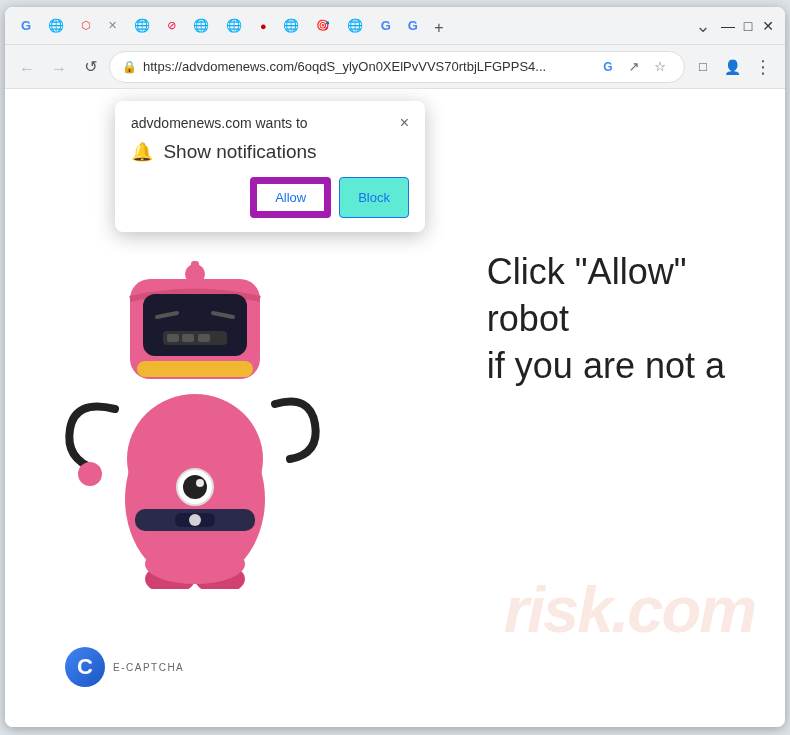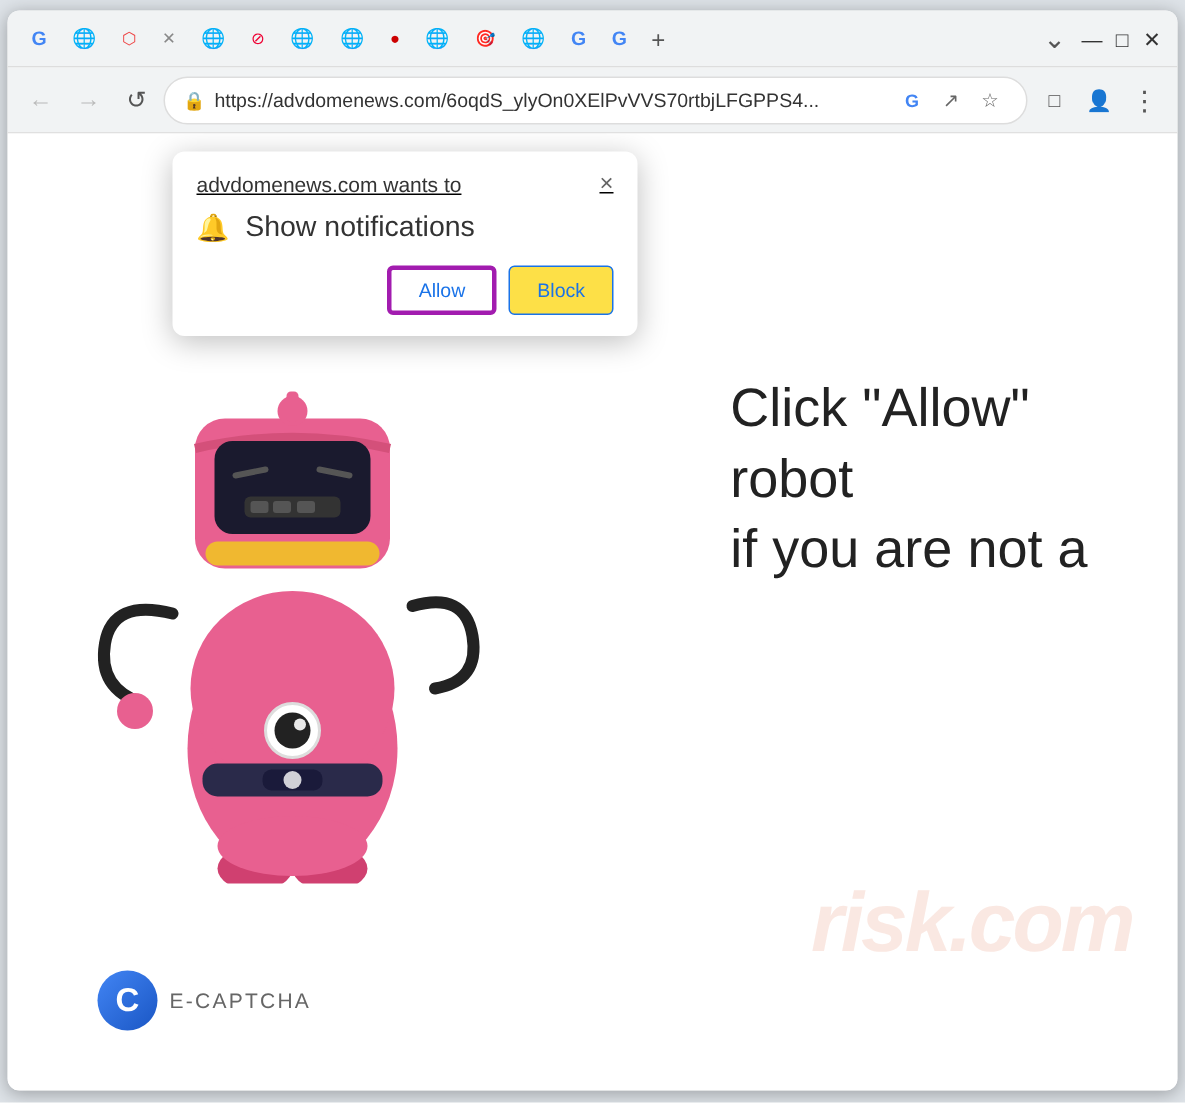--- a/index.html
+++ b/index.html
@@ -126,21 +126,21 @@
       background: #fff;
       position: relative;
       overflow: hidden;
     }
 
     
     .watermark {
       position: absolute;
       bottom: 80px;
       right: 30px;
-      font-size: 56px;
+      font-size: 65px;
       font-weight: 900;
       color: rgba(240, 180, 160, 0.3);
       letter-spacing: -2px;
       font-style: italic;
       pointer-events: none;
       user-select: none;
     }
 
     
     .notification-popup {
@@ -153,21 +153,20 @@
       padding: 14px 16px 14px 16px;
       width: 310px;
       z-index: 100;
     }
 
     .popup-header {
       display: flex;
       justify-content: space-between;
       align-items: flex-start;
       margin-bottom: 10px;
-      text-decoration: underline;
     }
 
     .popup-title {
       font-size: 14px;
       color: #333;
       font-weight: 400;
     }
 
     .popup-close {
       cursor: pointer;
@@ -194,33 +193,33 @@
     }
 
     .popup-buttons {
       display: flex;
       justify-content: flex-end;
       gap: 8px;
     }
 
     .btn-allow {
       padding: 6px 18px;
-      border: 3px solid #a21caf;
+      border: 7px solid #a21caf;
       background: #fff;
       color: #1a73e8;
       border-radius: 4px;
       font-size: 13px;
       cursor: pointer;
       font-weight: 500;
     }
 
     .btn-block {
       padding: 6px 18px;
       border: 1px solid #1a73e8;
-      background: #fde047;
+      background: #5eead4;
       color: #1a73e8;
       border-radius: 4px;
       font-size: 13px;
       cursor: pointer;
       font-weight: 500;
     }
 
     
     .robot-container {
       position: absolute;
@@ -457,18 +456,18 @@
       <div>Click "Allow"</div>
       <div>robot</div>
       <div>if you are not a</div>
     </div>
 
     <div class="ecaptcha">
       <div class="ecaptcha-icon">
         <span>C</span>
       </div>
       <div>
-        <div style="font-size:14px;color:#666;letter-spacing:1.5px;">E-CAPTCHA</div>
+        <div style="font-size:10px;color:#666;letter-spacing:1.5px;">E-CAPTCHA</div>
       </div>
     </div>
 
   </div>
 </div>
 
 </body></html>

